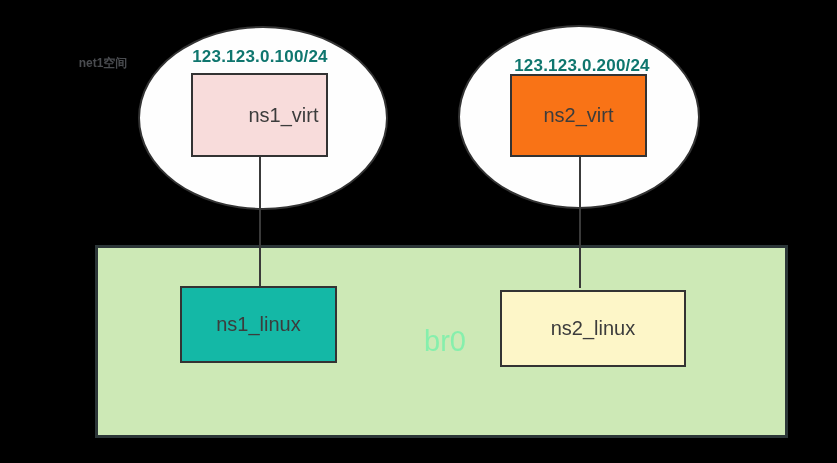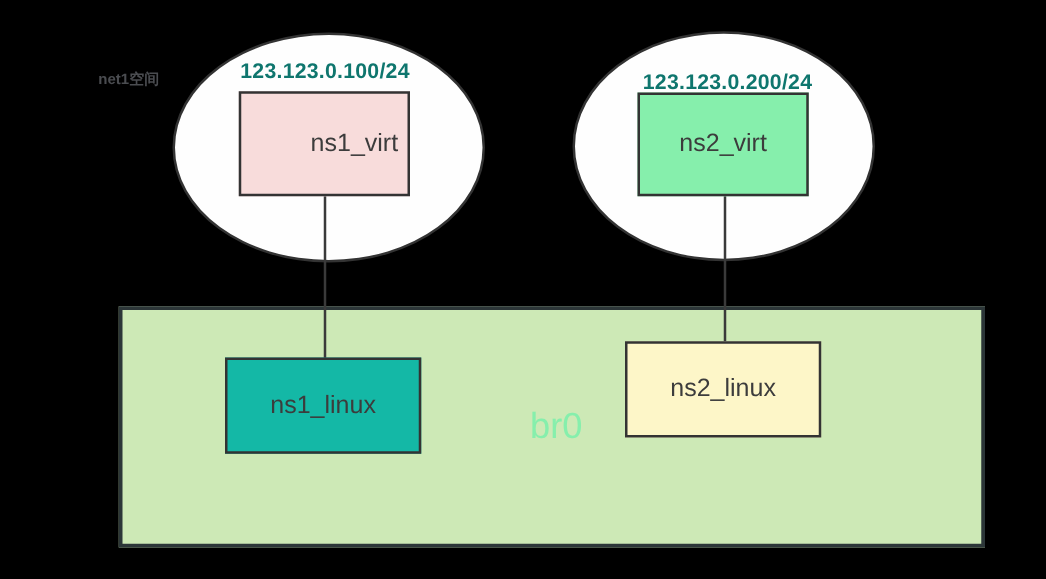--- a/index.html
+++ b/index.html
@@ -45,23 +45,23 @@
     border: 2px solid #333333;
     box-sizing: border-box;
     display: flex;
     align-items: center;
     justify-content: center;
     font-size: 20px;
     color: #3c3c3c;
     z-index: 2;
   }
   .node-ns1-virt { left: 191px; top: 73px;  width: 137px; height: 84px; background: #f8dcdb; padding-left: 48px; }
-  .node-ns2-virt { left: 510px; top: 74px;  width: 137px; height: 83px; background: #86efac; }
+  .node-ns2-virt { left: 510px; top: 74px;  width: 137px; height: 83px; background: #f97316; }
   .node-ns1-linux{ left: 180px; top: 286px; width: 157px; height: 77px; background: #14b8a6; }
-  .node-ns2-linux{ left: 500px; top: 273px; width: 157px; height: 77px; background: #fdf6c8; }
+  .node-ns2-linux{ left: 500px; top: 290px; width: 186px; height: 77px; background: #fdf6c8; }
   .lbl {
     position: absolute;
     text-align: center;
     z-index: 3;
     color: #3c3c3c;
   }
   .ip-lbl {
     font-size: 17px;
     font-weight: bold;
     color: #0f766e;

